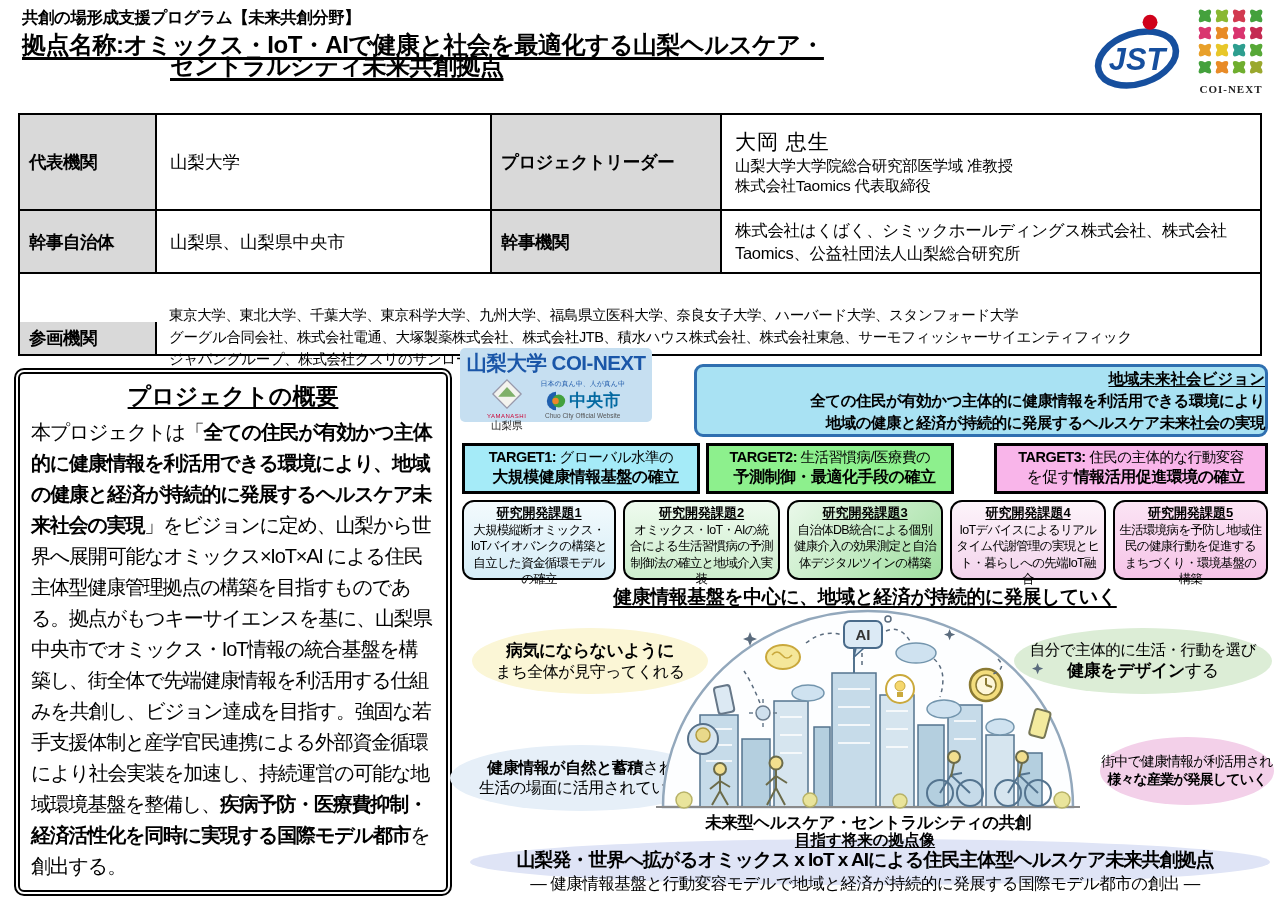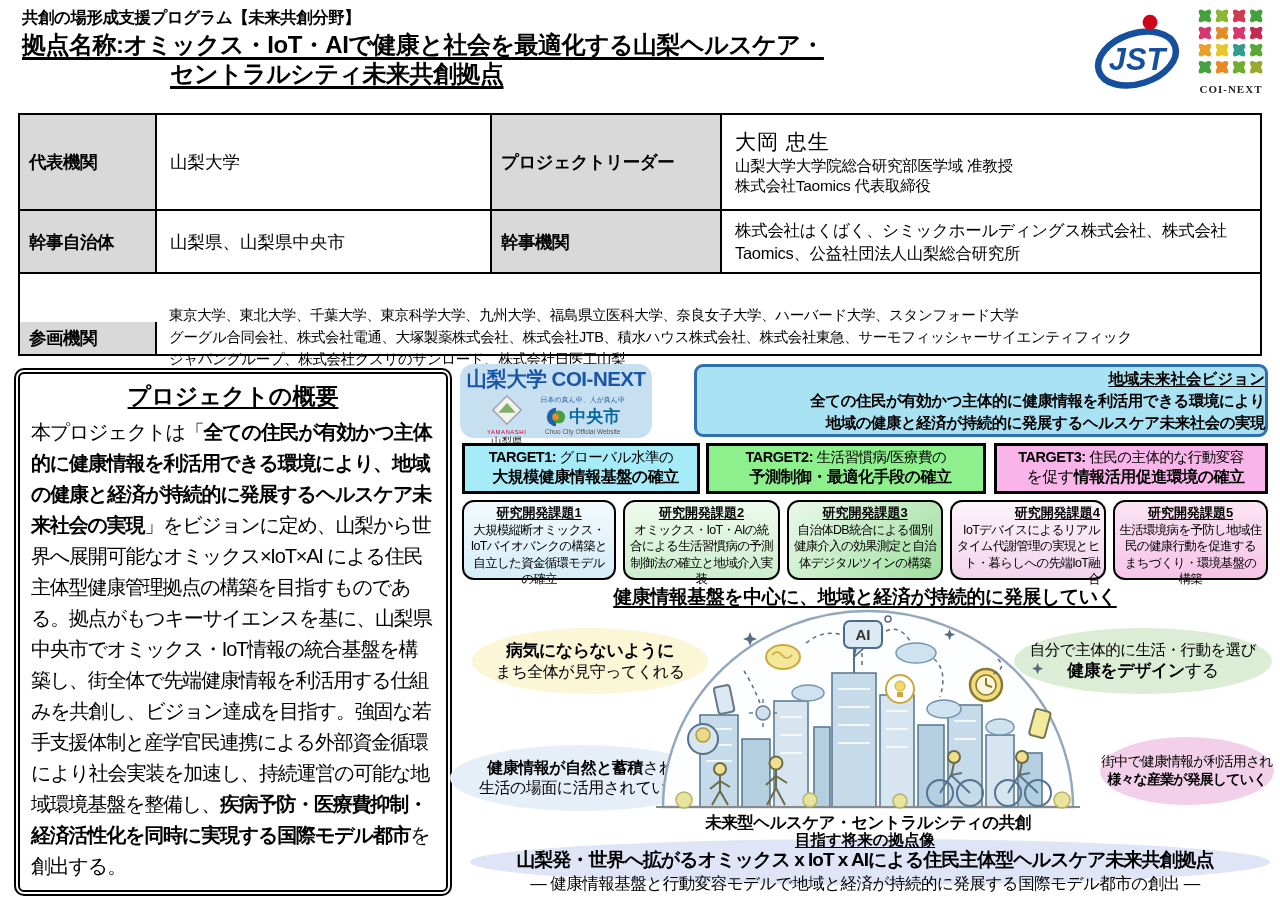--- a/index.html
+++ b/index.html
@@ -5,21 +5,21 @@
   html,body { margin:0; padding:0; background:#888; }
   .page {
     position:relative; width:1280px; height:904px; margin:0 auto;
     background:#ffffff; overflow:hidden;
     font-family:"Liberation Sans","DejaVu Sans",sans-serif; color:#000;
   }
   
   .program { position:absolute; left:22px; top:7px; font-size:16.5px; font-weight:bold; letter-spacing:-0.5px; }
   .title-l1 { position:absolute; left:22px; top:29px; font-size:24px; font-weight:800; letter-spacing:-0.5px;
               text-decoration:underline; text-decoration-thickness:2.5px; text-underline-offset:4px; }
-  .title-l2 { position:absolute; left:170px; top:58px; font-size:24px; font-weight:800; letter-spacing:-0.5px;
+  .title-l2 { position:absolute; left:170px; top:50px; font-size:24px; font-weight:800; letter-spacing:-0.5px;
               text-decoration:underline; text-decoration-thickness:2.5px; text-underline-offset:4px; }
   .jst-logo { position:absolute; left:1090px; top:12px; width:94px; height:82px; }
   .coinext-logo { position:absolute; left:1192px; top:6px; width:78px; height:92px; text-align:center; }
   .coinext-word { font-family:"Liberation Serif",serif; font-size:11px; letter-spacing:1px; color:#222; margin-top:1px; font-weight:bold; }
   
   .tbl { position:absolute; left:18px; top:113px; width:1244px; border:2.5px solid #000;
          display:grid; grid-template-columns:137px 335px 230px auto; grid-template-rows:96px 63px 80px; box-sizing:border-box; }
   .cell { border-right:2px solid #000; border-bottom:2px solid #000; box-sizing:border-box; }
   .no-r { border-right:none; } .no-b { border-bottom:none;margin-top:48px; }
   .lbl { background:#d9d9d9; font-weight:bold; font-size:17.5px; display:flex; align-items:center; padding-left:9px; letter-spacing:-0.5px; }
@@ -31,51 +31,51 @@
   .members { display:flex; flex-direction:column; justify-content:center; padding-left:12px; font-size:14.5px; line-height:1.5; letter-spacing:-0.4px; }
   .members div { white-space:nowrap; }
   
   .overview { position:absolute; left:14px; top:368px; width:438px; height:528px; box-sizing:border-box;
               border:6px double #000; border-radius:10px; background:#fff; padding:5px 11px 0 11px; }
   .ov-title { text-align:center; font-size:23px; font-weight:800; text-decoration:underline; text-decoration-thickness:2px;
               text-underline-offset:3px; margin:2px 0 5px 0; }
   .ov-body { font-size:20px; line-height:1.55; letter-spacing:-1.2px; text-align:left; }
   .b { font-weight:bold; }
   
-  .univ-band { position:absolute; left:460px; top:364px; width:192px; height:74px; background:#c6dff1; border-radius:14px; }
+  .univ-band { position:absolute; left:460px; top:348px; width:192px; height:74px; background:#c6dff1; border-radius:5px; }
   .univ-title { text-align:center; color:#1a56a8; font-weight:800; font-size:20.5px; letter-spacing:-0.5px; margin-top:1px; }
   .band-logos { display:flex; justify-content:center; align-items:flex-start; gap:14px; margin-top:2px; }
   .pref-box { text-align:center; }
   .pref-en { font-size:6px; color:#c03; letter-spacing:0.5px; }
   .pref-jp { font-size:10.5px; color:#222; }
   .chuo-box { text-align:center; }
   .chuo-tag { font-size:7px; color:#1a56a8; }
   .chuo-row { display:flex; align-items:center; justify-content:center; gap:2px; }
   .chuo-jp { font-size:17px; font-weight:800; color:#0369a1; }
   .chuo-site { font-size:6.5px; color:#555; }
   
   .vision { position:absolute; left:694px; top:364px; width:574px; height:73px; box-sizing:border-box;
             background:#a9e2f3; border:3px solid #2f6fb0; border-radius:9px; text-align:right; padding-top:2px; }
   .vision-title { font-size:15.5px; font-weight:bold; text-decoration:underline; text-underline-offset:2px; }
   .vision-line { font-size:15.5px; font-weight:bold; line-height:1.4; letter-spacing:-0.5px; }
   
   .target { position:absolute; top:443px; height:51px; box-sizing:border-box; border:3px solid #000; text-align:center; padding-top:2px; }
   .t1 { left:462px; width:238px; background:#a5ebf8; }
-  .t2 { left:706px; width:280px; background:#8df08d; }
+  .t2 { left:706px; width:248px; background:#8df08d; }
   .t3 { left:994px; width:274px; background:#f9b5ea; }
   .t-l1 { font-size:14.5px; letter-spacing:-0.5px; }
   .t-l1 .tg { font-weight:bold; }
   .t-l2 { font-size:16px; font-weight:800; letter-spacing:-0.5px;margin-left:9px; }
   
   .theme { position:absolute; top:500px; height:80px; box-sizing:border-box; border:2.5px solid #000; border-radius:12px;
            text-align:center; padding:2px 4px; }
   .th1 { left:462px; width:154px; background:linear-gradient(180deg,#f3fafd,#d5edf7); }
   .th2 { left:623px; width:157px; background:linear-gradient(180deg,#eefaee,#cdeecd); }
   .th3 { left:787px; width:156px; background:linear-gradient(135deg,#eaf8ea,#9fdf9f); }
-  .th4 { left:950px; width:156px; background:linear-gradient(180deg,#fdf4fa,#f3d4ec);text-align:right; }
+  .th4 { left:950px; width:156px; background:linear-gradient(180deg,#fdf4fa,#f3d4ec); }
   .th5 { left:1113px; width:155px; background:linear-gradient(180deg,#fbe4f4,#f6c4e8); }
   .th-title { font-size:13px; font-weight:bold; text-decoration:underline; text-underline-offset:2px; }
   .th-body { font-size:12.5px; line-height:1.3; letter-spacing:-0.7px; }
   
   .mid-head { position:absolute; left:462px; top:584px; width:806px; text-align:center; font-size:19px; font-weight:800;
               letter-spacing:-0.5px; text-decoration:underline; text-decoration-thickness:2px; text-underline-offset:3px; }
   
   .bubble { position:absolute; border-radius:50%; display:flex; flex-direction:column; justify-content:center;
             align-items:center; text-align:center; }
   .bub1 { left:472px; top:628px; width:236px; height:66px; background:#fbf6d6; }

